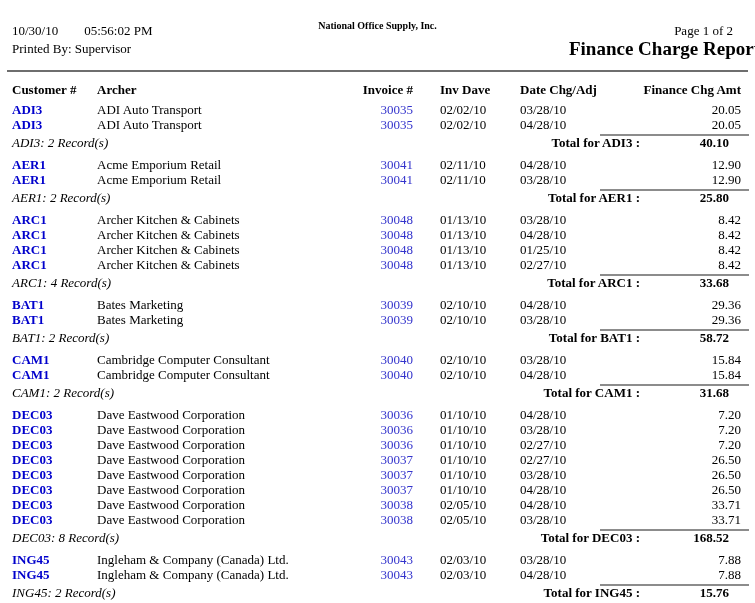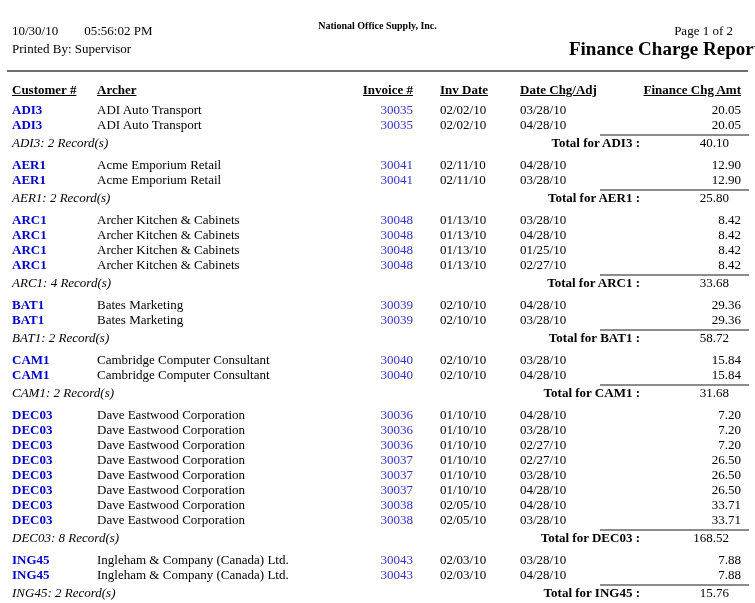--- a/index.html
+++ b/index.html
@@ -44,42 +44,42 @@
   .row .c3 { text-align: right; }
   .row .c4 { padding-left: 27px; }
   .row .c5 { padding-left: 20px; }
   .row .c6 { text-align: right; }
 
   .col-headers {
     margin-top: 9px;
     height: 17px; line-height: 17px;
     font-weight: bold;
   }
-  .col-headers span { text-decoration: underline; white-space: nowrap; }
+  .col-headers span { white-space: nowrap; }
   .col-headers .c3, .col-headers .c6 { text-align: right; }
 
   .table-body { margin-top: 4px; }
 
   .group { margin-bottom: 6px; }
   .detail-row { height: 15px; line-height: 15px; white-space: nowrap; }
   .detail-row .cust { color: var(--cust, #0000cc); font-weight: bold; }
   .detail-row .inv  { color: var(--inv, #3333cc); }
 
   .summary-row {
     position: relative;
     display: grid;
     grid-template-columns: 325px 303px 1fr;
     padding: 0 26px 0 12px;
     margin-top: 3px;
     height: 16px; line-height: 16px;
     white-space: nowrap;
   }
   .summary-row .s1 { font-style: italic; }
   .summary-row .s2 { text-align: right; font-weight: bold; }
-  .summary-row .s3 { text-align: right; font-weight: normal; }
+  .summary-row .s3 { text-align: right; font-weight: bold; }
   .summary-row .rule {
     position: absolute;
     top: -1px; left: 600px; right: 6px;
     border-top: 2px solid var(--total-rule, #8c8c8c);
   }
 </style>
 </head>
 <body>
 
 <div class="page">
@@ -91,21 +91,21 @@
     <div class="printed-by">Printed By: Supervisor</div>
     <div class="company-name">National Office Supply, Inc.</div>
     <div class="report-title">Finance Charge Report</div>
     <div class="page-indicator">Page 1 of 2</div>
   </div>
 
   <div class="row col-headers">
     <span class="c1">Customer #</span>
     <span class="c2">Archer</span>
     <span class="c3">Invoice #</span>
-    <span class="c4">Inv Date</span>
+    <span class="c4">Inv Dave</span>
     <span class="c5">Date Chg/Adj</span>
     <span class="c6">Finance Chg Amt</span>
   </div>
 
   <div class="table-body">
       <div class="group">
     <div class="row detail-row">
       <span class="c1 cust">ADI3</span>
       <span class="c2">ADI Auto Transport</span>
       <span class="c3 inv">30035</span>

